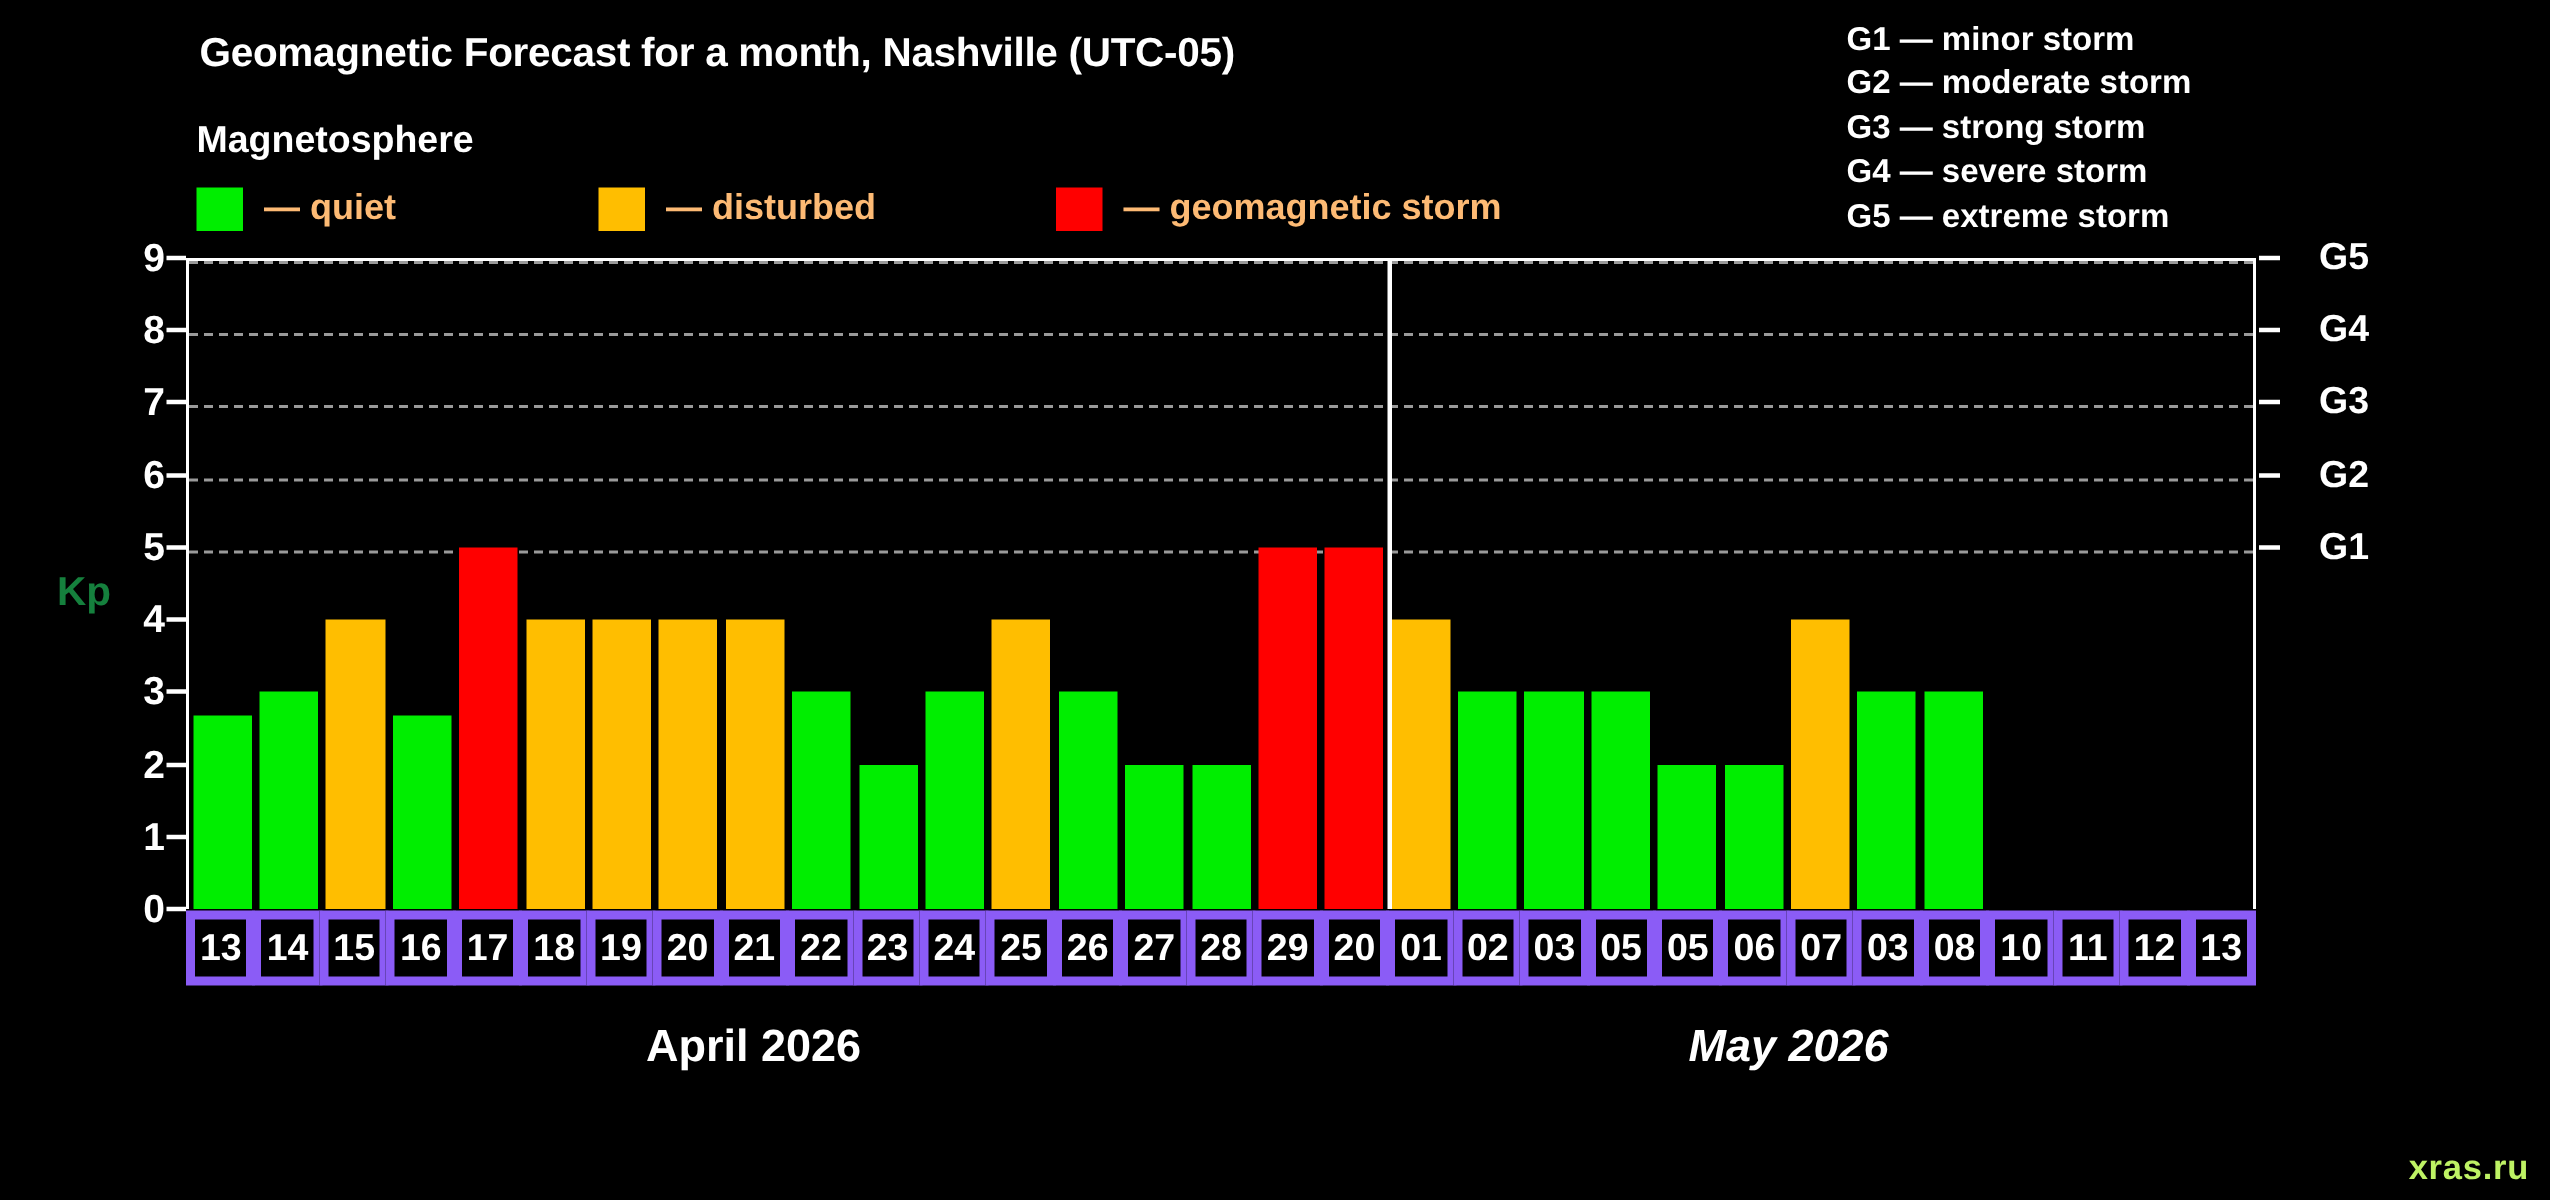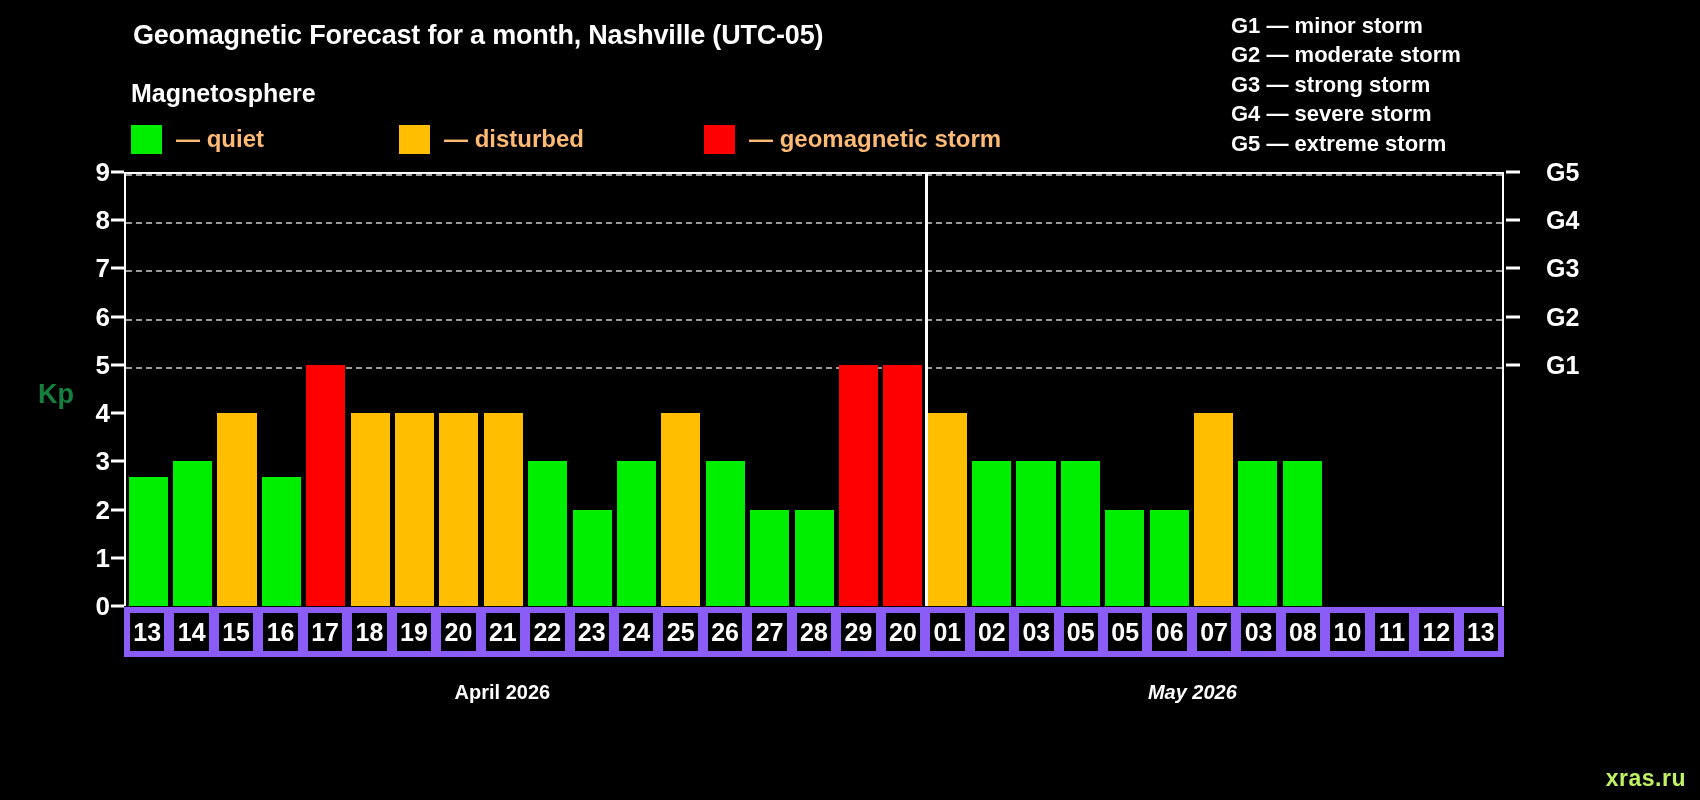--- a/index.html
+++ b/index.html
@@ -119,21 +119,21 @@
     margin-left: -2px;
     display: flex; align-items: center; justify-content: center;
     font-size: 25px; font-weight: bold; color: #ffffff;
     background: #000;
   }
   .daycell:first-child { margin-left: 0; }
 
   
   .monthlabel {
     position: absolute; top: 681px;
-    font-size: 20px; font-weight: bold; color: #ffffff;
+    font-size: 30px; font-weight: bold; color: #ffffff;
     white-space: nowrap;
     text-align: center;
   }
 
   .watermark {
     position: absolute; right: 14px; bottom: 8px;
     font-size: 23px; font-weight: bold; color: #bef264;
     letter-spacing: 0.5px;
   }
 </style>

